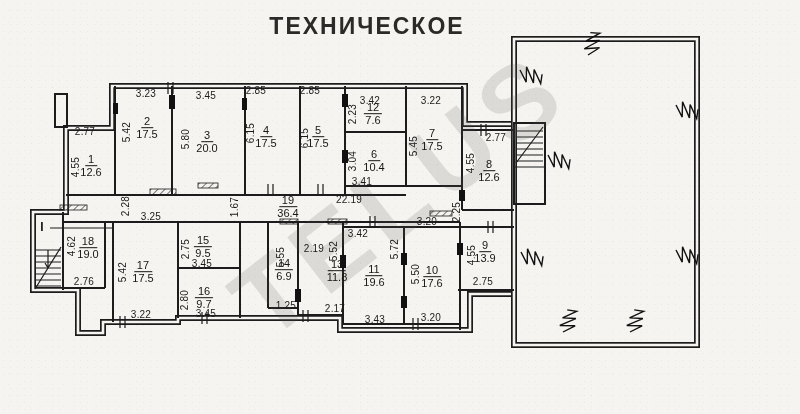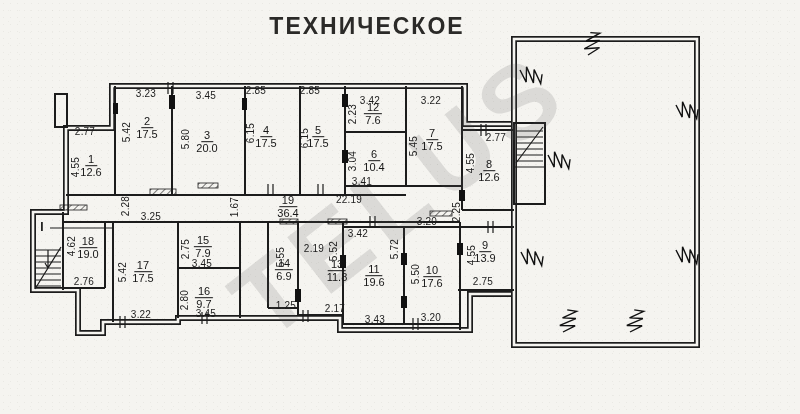--- a/index.html
+++ b/index.html
@@ -196,21 +196,21 @@
   <div class="room-label" style="left:337px;top:271px">
       <span class="rnum">13</span>
       <span class="rarea">11.8</span>
     </div>
   <div class="room-label" style="left:284px;top:270px">
       <span class="rnum">14</span>
       <span class="rarea">6.9</span>
     </div>
   <div class="room-label" style="left:203px;top:247px">
       <span class="rnum">15</span>
-      <span class="rarea">7.9</span>
+      <span class="rarea">9.5</span>
     </div>
   <div class="room-label" style="left:204px;top:298px">
       <span class="rnum">16</span>
       <span class="rarea">9.7</span>
     </div>
   <div class="room-label" style="left:143px;top:272px">
       <span class="rnum">17</span>
       <span class="rarea">17.5</span>
     </div>
   <div class="room-label" style="left:88px;top:248px">

